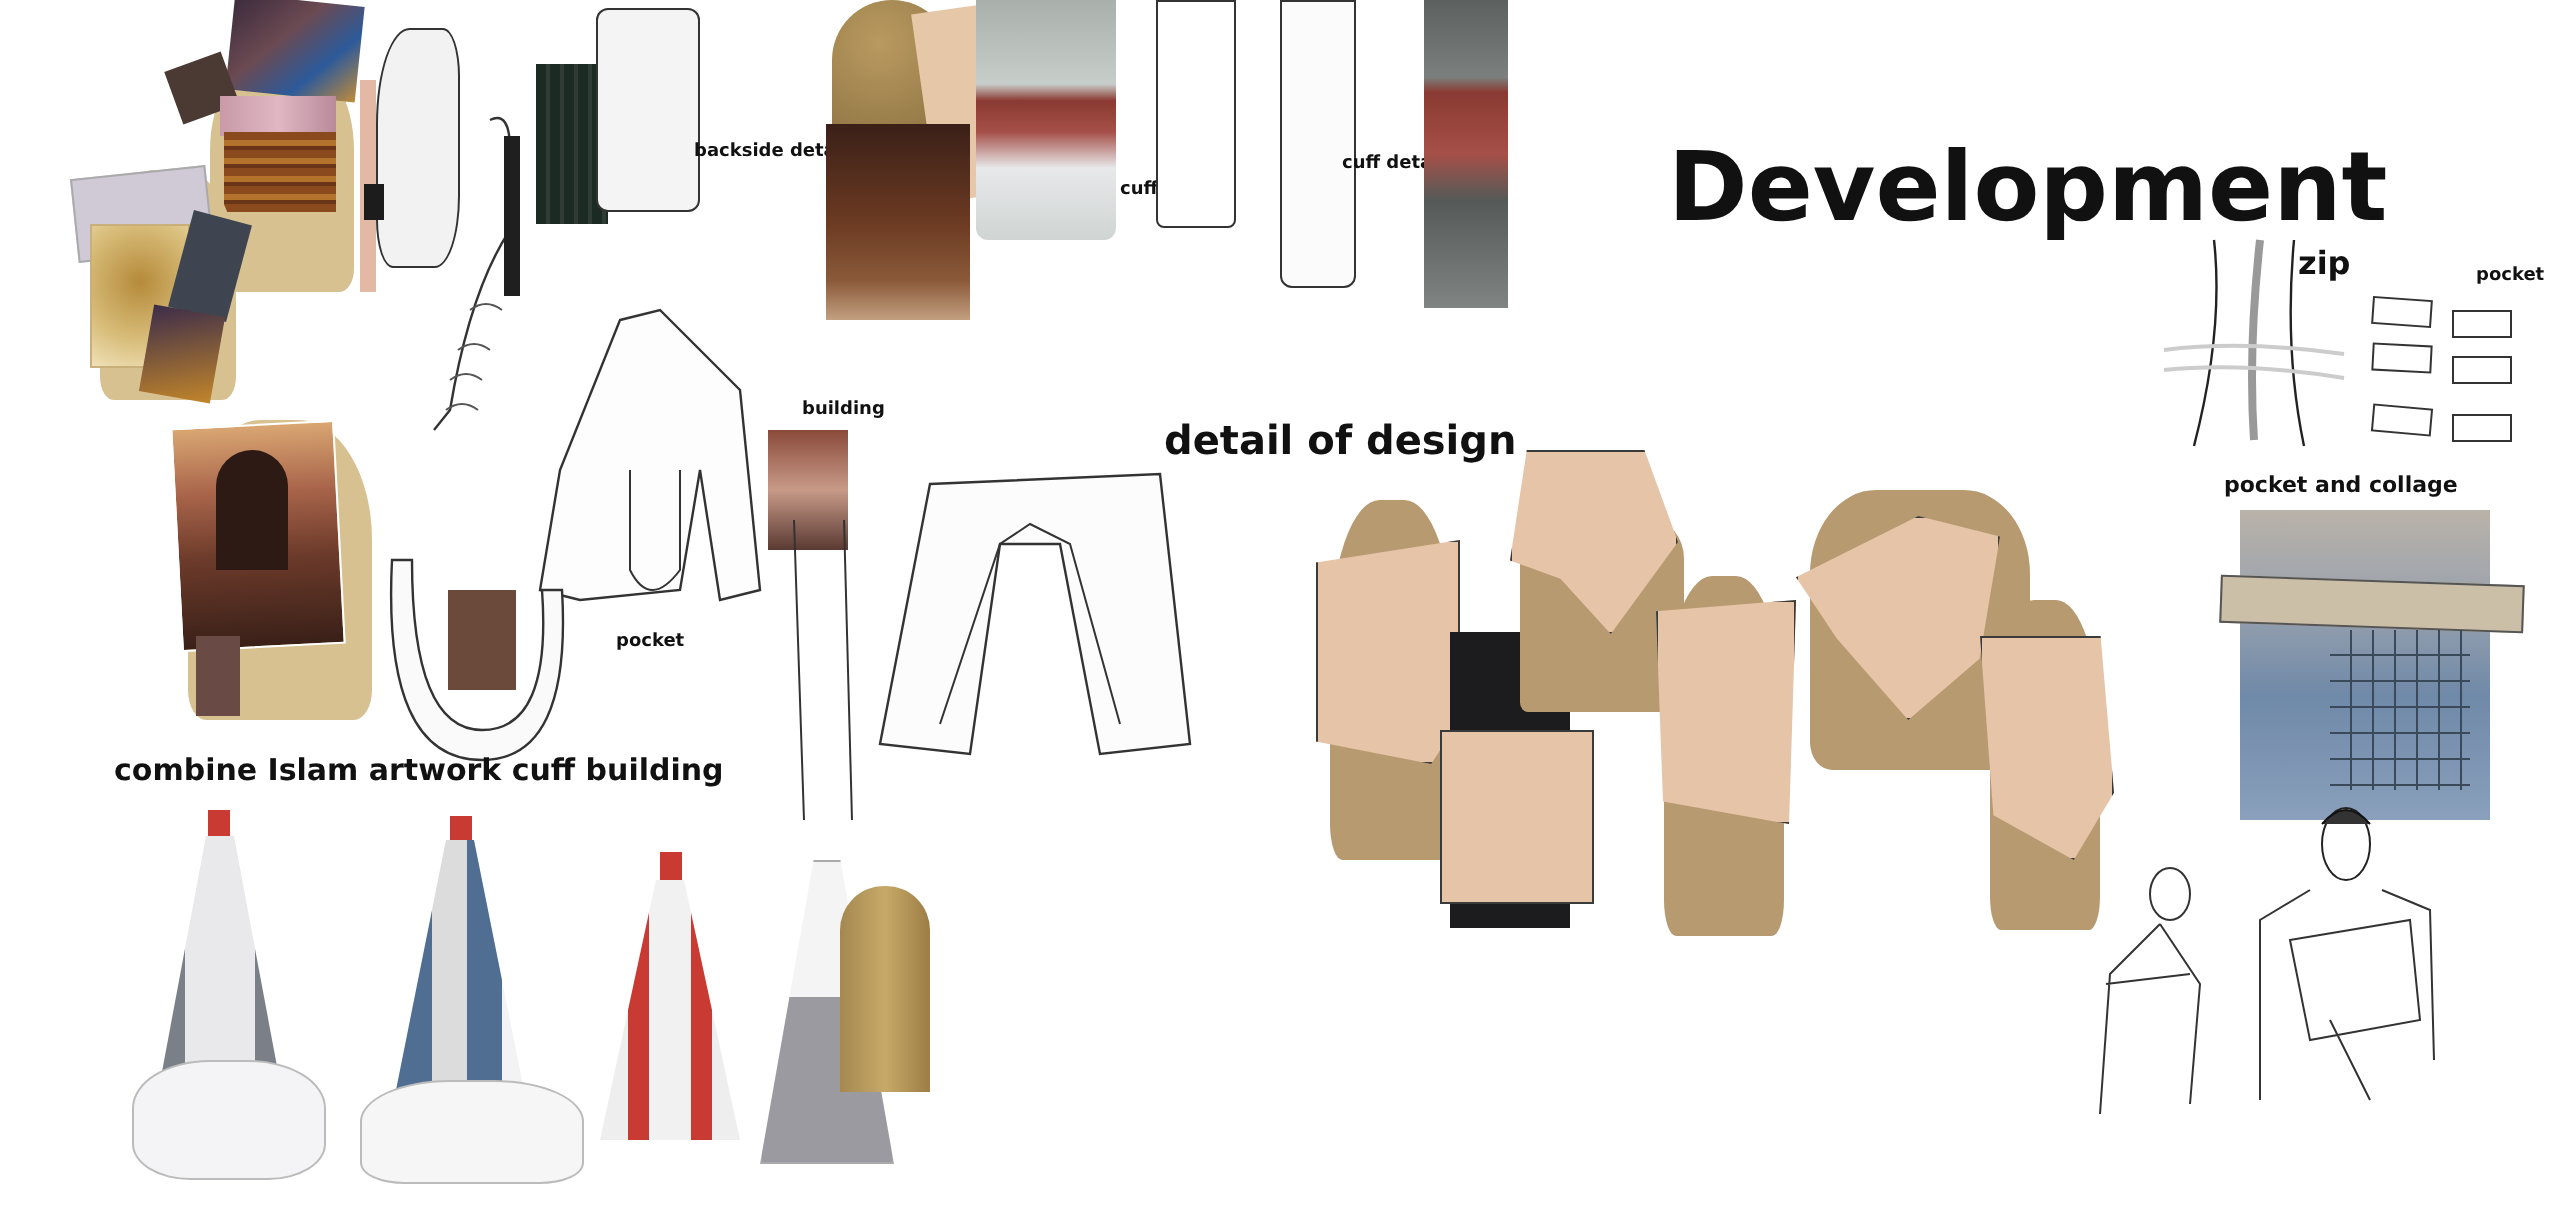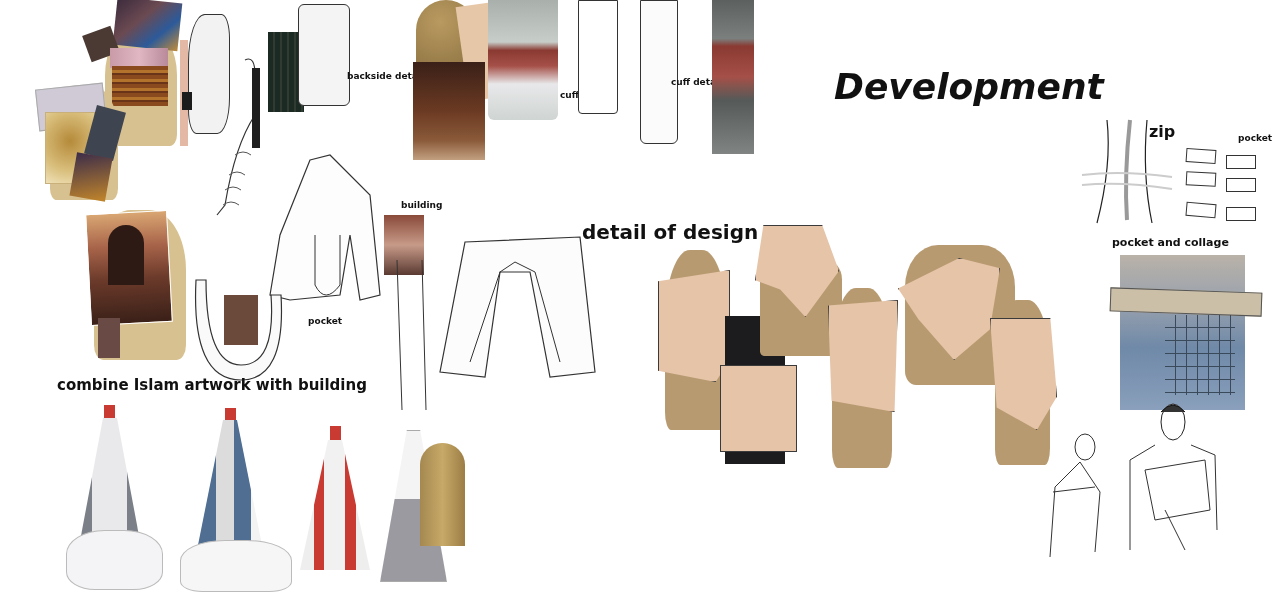--- a/index.html
+++ b/index.html
@@ -1,21 +1,21 @@
 <!DOCTYPE html>
 <html><head>
 <meta charset="utf-8">
 <style>
   html,body{margin:0;padding:0;}
   body{width:1280px;height:613px;background:#ffffff;position:relative;overflow:hidden;font-family:"DejaVu Sans",sans-serif;}
   .label{position:absolute;font-weight:bold;color:#111;white-space:nowrap;}
   .lbl-sm{font-size:9px;font-family:"DejaVu Sans",sans-serif;}
   .lbl-md{font-size:15px;}
   .lbl-lg{font-size:20px;}
-  .title{font-size:36px;font-weight:bold;letter-spacing:0px;font-family:"DejaVu Sans",sans-serif;font-style:italic;}
+  .title{font-size:48px;font-weight:bold;letter-spacing:0px;font-family:"DejaVu Sans",sans-serif;}
   .sketch{position:absolute;border:1.2px solid #333;background:#fafafa;}
   .photo{position:absolute;}
   .dress-form{position:absolute;background:#d8c190;border-radius:40% 40% 10% 10%;}
   .drape{position:absolute;background:#e5c4a8;border:1.5px solid #3a3a3a;}
   svg{position:absolute;overflow:visible;}
 </style>
 </head>
 <body>
 
 <div class="label title" style="left:834px;top:66px;">Development</div>
@@ -86,41 +86,41 @@
   <div class="photo" style="left:384px;top:215px;width:40px;height:60px;background:linear-gradient(180deg,#8a4a3a,#c79a88 50%,#5a3a32);"></div>
   <svg width="40" height="160" style="left:392px;top:260px;">
       <path d="M5 0 L10 150 M30 0 L34 150" stroke="#333" fill="none"></path>
     </svg>
   <svg width="160" height="160" style="left:440px;top:232px;">
     <path d="M25 10 L140 5 L155 140 L110 145 L90 40 L60 40 L45 145 L0 140 Z" stroke="#333" fill="#fcfcfc" stroke-width="1.2"></path>
     <path d="M30 130 L60 40 L75 30 L95 40 L120 130" stroke="#333" fill="none"></path>
   </svg>
 </div>
 
-<div class="label lbl-md" style="left:57px;top:376px;">combine Islam artwork with building</div>
+<div class="label lbl-md" style="left:57px;top:376px;">combine Islam artwork cuff building</div>
 
 <div>
 
   <div class="photo" style="left:104px;top:405px;width:11px;height:16px;background:#c83a32;"></div>
   <div class="photo" style="left:75px;top:418px;width:70px;height:150px;background:linear-gradient(90deg,#7a7f88 0 25%,#e9e9ec 25% 75%,#7a7f88 75%);clip-path:polygon(40% 0,60% 0,100% 100%,0 100%);"></div>
   <div class="photo" style="left:66px;top:530px;width:95px;height:58px;background:#f4f4f6;border-radius:40% 40% 30% 30%;border:1px solid #bbb;"></div>
 
   <div class="photo" style="left:225px;top:408px;width:11px;height:14px;background:#c83a32;"></div>
   <div class="photo" style="left:195px;top:420px;width:70px;height:140px;background:linear-gradient(90deg,#4f6e92 0 30%,#dcdcdc 30% 55%,#4f6e92 55% 80%,#f3f3f3 80%);clip-path:polygon(40% 0,60% 0,100% 100%,0 100%);"></div>
   <div class="photo" style="left:180px;top:540px;width:110px;height:50px;background:#f6f6f6;border-radius:40% 40% 20% 20%;border:1px solid #bbb;"></div>
 
   <div class="photo" style="left:330px;top:426px;width:11px;height:18px;background:#c83a32;"></div>
   <div class="photo" style="left:300px;top:440px;width:70px;height:130px;background:linear-gradient(90deg,#eee 0 20%,#c83a32 20% 35%,#f1f1f1 35% 65%,#c83a32 65% 80%,#eee 80%);clip-path:polygon(40% 0,60% 0,100% 100%,0 100%);"></div>
 
   <div class="photo" style="left:380px;top:430px;width:65px;height:150px;background:linear-gradient(180deg,#f4f4f4 0 45%,#9a9aa0 45% 100%);clip-path:polygon(40% 0,60% 0,100% 100%,0 100%);border:1px solid #aaa;"></div>
 
   <div class="photo" style="left:420px;top:443px;width:45px;height:103px;background:linear-gradient(90deg,#a48850,#c7a968,#9c7e46);border-radius:22px 22px 0 0;"></div>
 </div>
 
-<div class="label lbl-lg" style="left:582px;top:220px;">detail of design</div>
+<div class="label lbl-lg" style="left:582px;top:208px;">detail of design</div>
 
 <div>
 
   <div class="dress-form" style="left:665px;top:250px;width:62px;height:180px;background:#b89a70;"></div>
   <div class="drape" style="left:658px;top:270px;width:70px;height:110px;clip-path:polygon(0 10%,100% 0,100% 80%,80% 100%,0 90%);"></div>
 
   <div class="photo" style="left:725px;top:316px;width:60px;height:148px;background:#1c1c1e;"></div>
   <div class="drape" style="left:720px;top:365px;width:75px;height:85px;"></div>
 
   <div class="dress-form" style="left:760px;top:260px;width:82px;height:96px;background:#b89a70;border-radius:20% 20% 5% 5%;"></div>

